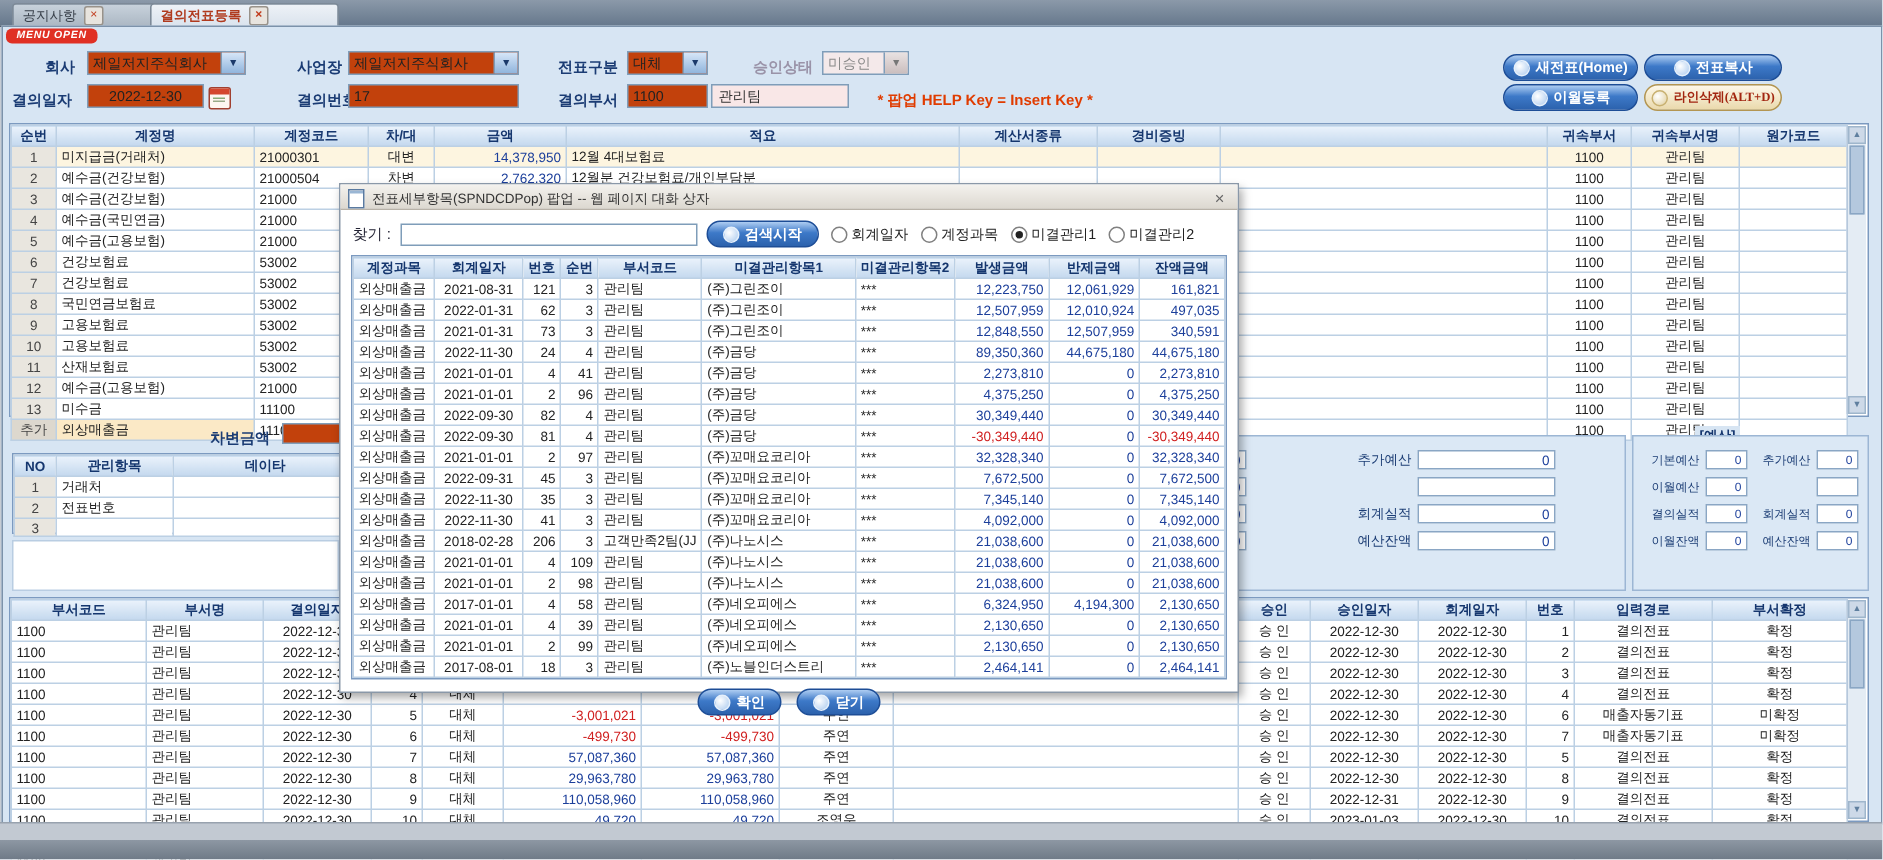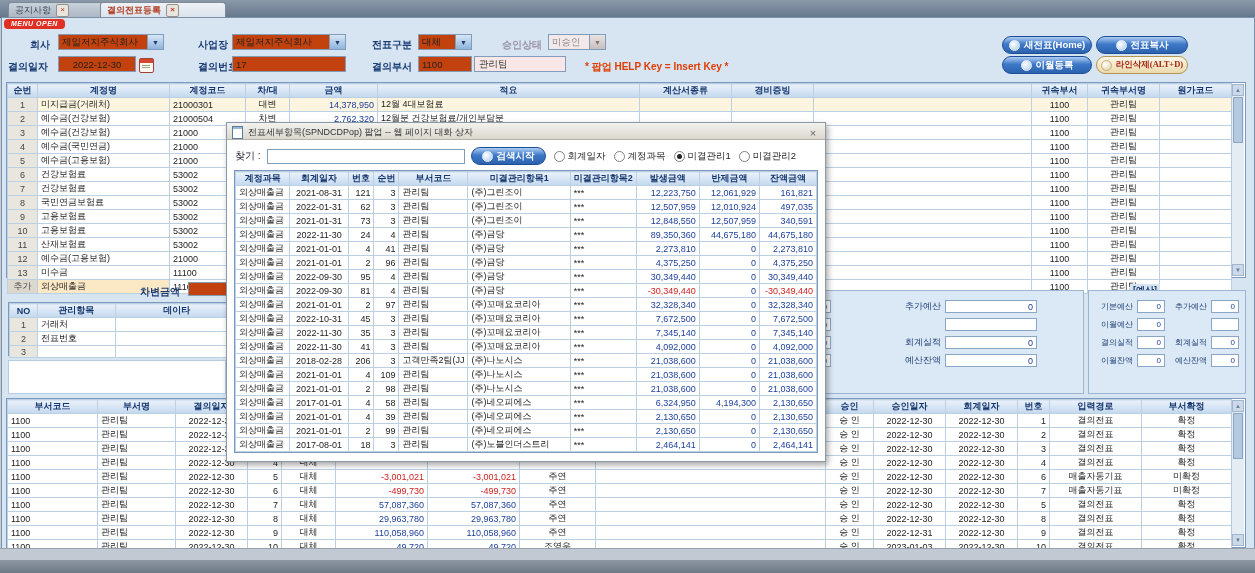--- a/index.html
+++ b/index.html
@@ -959,21 +959,21 @@
               <td>(주)금당</td>
               <td>***</td>
               <td class="num">4,375,250</td>
               <td class="num">0</td>
               <td class="num">4,375,250</td>
             </tr>
 
             <tr>
               <td>외상매출금</td>
               <td class="c">2022-09-30</td>
-              <td class="r">95</td>
+              <td class="r">82</td>
               <td class="r">4</td>
               <td>관리팀</td>
               <td>(주)금당</td>
               <td>***</td>
               <td class="num">30,349,440</td>
               <td class="num">0</td>
               <td class="num">30,349,440</td>
             </tr>
 
             <tr>
@@ -997,21 +997,21 @@
               <td>관리팀</td>
               <td>(주)꼬매요코리아</td>
               <td>***</td>
               <td class="num">32,328,340</td>
               <td class="num">0</td>
               <td class="num">32,328,340</td>
             </tr>
 
             <tr>
               <td>외상매출금</td>
-              <td class="c">2022-10-31</td>
+              <td class="c">2022-09-31</td>
               <td class="r">45</td>
               <td class="r">3</td>
               <td>관리팀</td>
               <td>(주)꼬매요코리아</td>
               <td>***</td>
               <td class="num">7,672,500</td>
               <td class="num">0</td>
               <td class="num">7,672,500</td>
             </tr>
 
@@ -1127,15 +1127,25 @@
               <td>관리팀</td>
               <td>(주)노블인더스트리</td>
               <td>***</td>
               <td class="num">2,464,141</td>
               <td class="num">0</td>
               <td class="num">2,464,141</td>
             </tr>
           </tbody>
       </table>
     </div>
+    <div class="pbtns">
+      <span class="pbtn">
+        <span class="ico"></span>
+        <span>확인</span>
+      </span>
+      <span class="pbtn">
+        <span class="ico"></span>
+        <span>닫기</span>
+      </span>
+    </div>
   </div>
 
 </div>
 
 </body></html>

